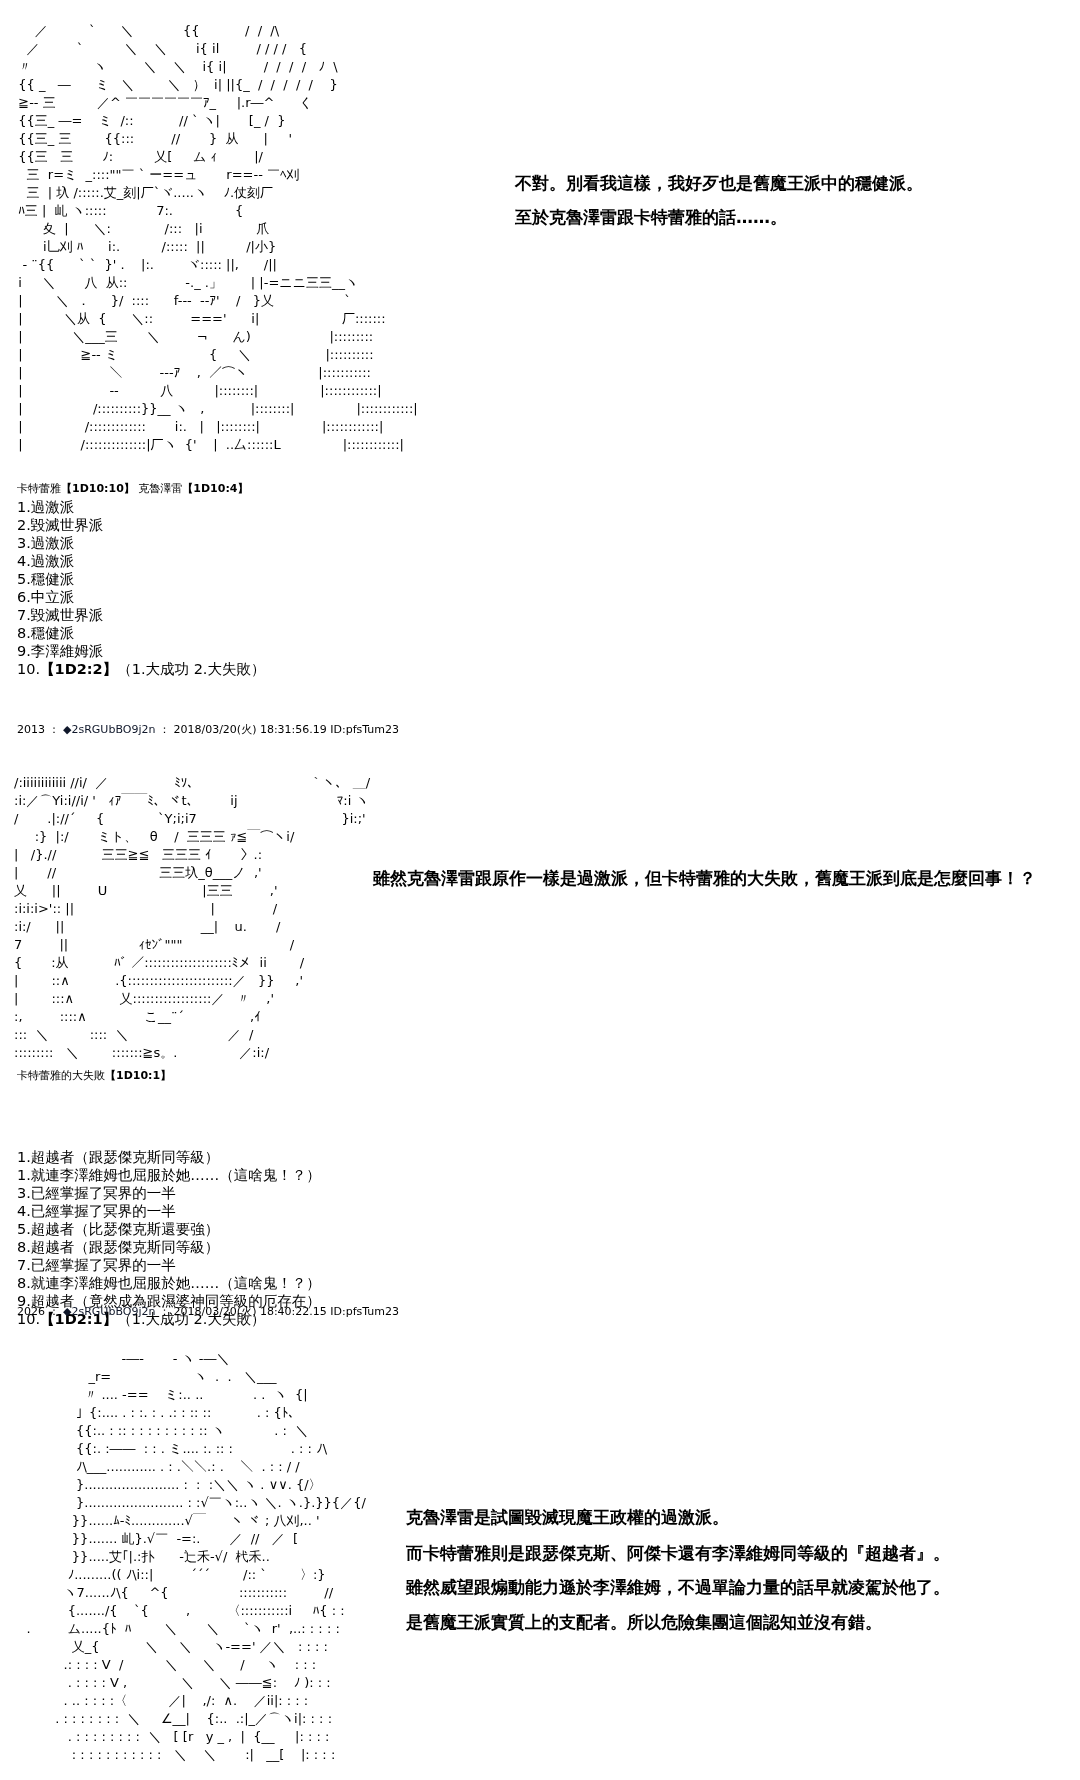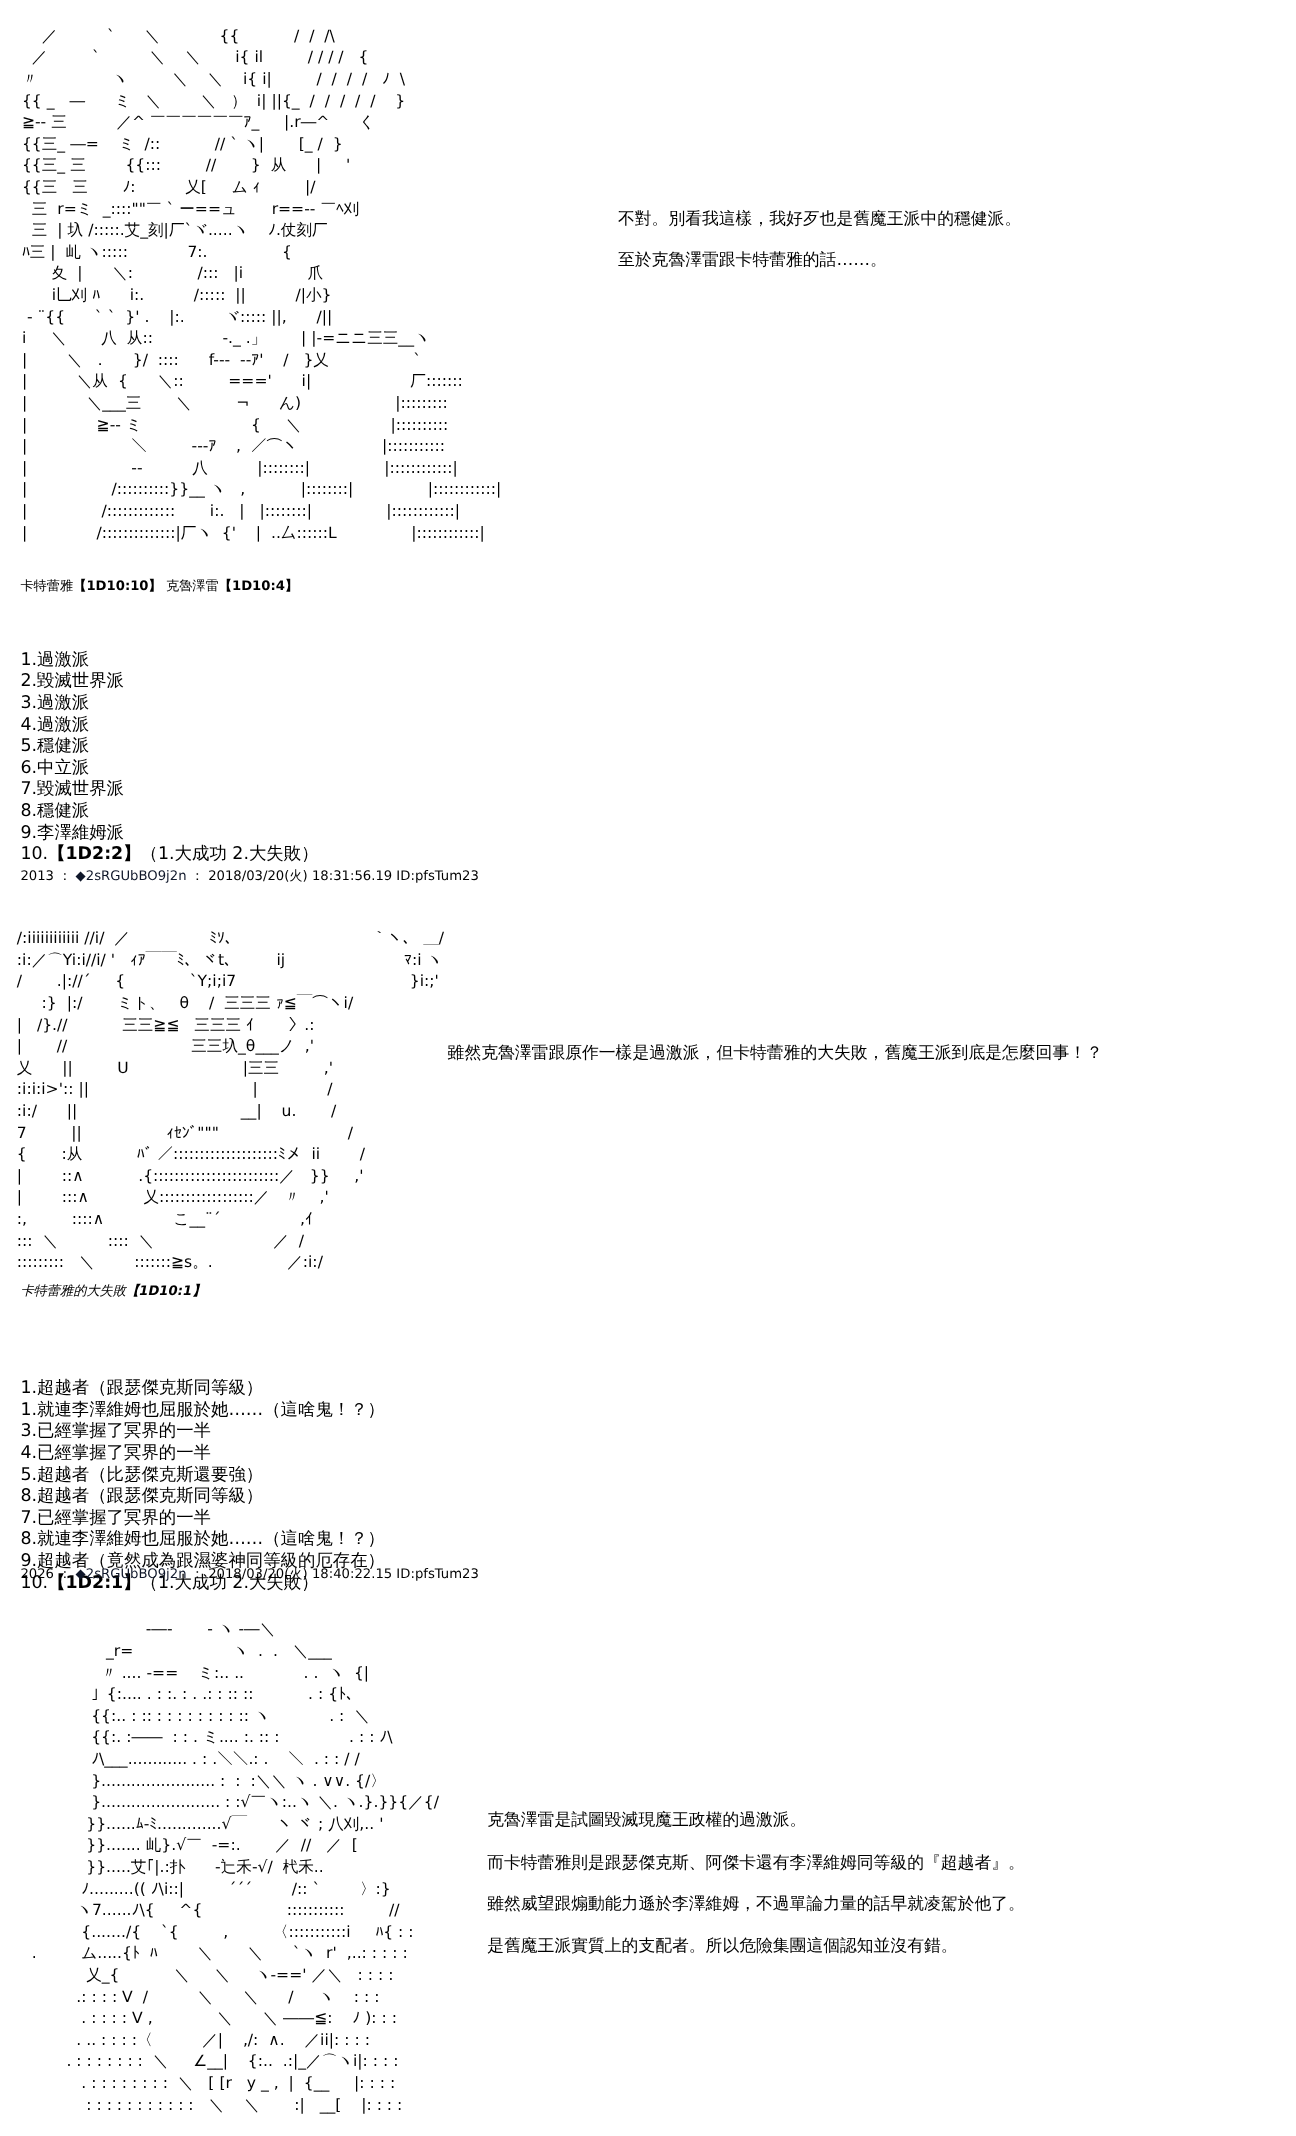--- a/index.html
+++ b/index.html
@@ -1,18 +1,18 @@
 <!DOCTYPE html>
 <html><head>
 <meta charset="utf-8">
 <style>
   html,body{margin:0;padding:0;background:#fff;}
   body{width:1080px;height:1780px;position:relative;overflow:hidden;font-family:"DejaVu Sans",sans-serif;color:#000;}
   .aa{position:absolute;margin:0;font-family:"DejaVu Sans",sans-serif;font-size:13px;line-height:18px;white-space:pre;color:#000;letter-spacing:0;}
-  .dlg{position:absolute;font-size:14px;line-height:18px;white-space:nowrap;}
+  .dlg{position:absolute;font-size:17px;line-height:18px;white-space:nowrap;font-weight:bold;}
   .list{position:absolute;left:17px;font-size:14.5px;line-height:18px;}
   .list div{white-space:nowrap;height:18px;}
   .red{color:#000000;}
   .bold{font-weight:bold;}
   .hdr{position:absolute;left:17px;font-size:11px;line-height:18px;white-space:nowrap;}
   .trip{color:#0f172a;}
 </style>
 </head>
 <body>
 
@@ -40,21 +40,21 @@
   |                 /::::::::::}}__ ヽ   ,   ゞ     |::::::::|               |::::::::::::|
   |               /:::::::::::::       i:.   |   |::::::::|               |::::::::::::|
   |              /::::::::::::::|厂ヽ  {'    |  ..厶::::::L               |::::::::::::|</pre>
 
 <div class="dlg" style="left:515px;top:174px;">不對。別看我這樣，我好歹也是舊魔王派中的穩健派。</div>
 <div class="dlg" style="left:515px;top:208px;">至於克魯澤雷跟卡特蕾雅的話……。</div>
 
 <div class="hdr" style="top:480px;">
   <span>卡特蕾雅</span><span class="bold">【1D10:10】</span><span> 克魯澤雷</span><span class="bold">【1D10:4】</span>
 </div>
-<div class="list" style="top:498px;margin-top:43px;">
+<div class="list" style="top:498px;">
   <div>1.過激派</div>
   <div>2.毀滅世界派</div>
   <div>3.過激派</div>
   <div class="red">4.過激派</div>
   <div>5.穩健派</div>
   <div>6.中立派</div>
   <div>7.毀滅世界派</div>
   <div>8.穩健派</div>
   <div>9.李澤維姆派</div>
   <div><span class="red">10.</span><span class="bold">【1D2:2】</span><span>（1.大成功  </span><span class="red">2.大失敗</span><span>）</span></div>
@@ -76,21 +76,21 @@
 7         ||                 ｨｾﾝﾞ"""                          /
 {       :从           ﾊﾞ ／::::::::::::::::::::ﾐメ  ii        /
 |        ::∧           .{::::::::::::::::::::::::／   }}     ,'
 |        :::∧           乂::::::::::::::::::／   〃    ,'
 :,         ::::∧              こ__¨´                ,ｲ
 :::  ＼          ::::  ＼                        ／  /
 :::::::::   ＼        :::::::≧s。.               ／:i:/</pre>
 
 <div class="dlg" style="left:373px;top:869px;">雖然克魯澤雷跟原作一樣是過激派，但卡特蕾雅的大失敗，舊魔王派到底是怎麼回事！？</div>
 
-<div class="hdr" style="top:1067px;font-style:italic;">
+<div class="hdr" style="top:1067px;">
   <span>卡特蕾雅的大失敗</span><span class="bold">【1D10:1】</span>
 </div>
 <div class="list" style="top:1148px;">
   <div class="red">1.超越者（跟瑟傑克斯同等級）</div>
   <div>1.就連李澤維姆也屈服於她……（這啥鬼！？）</div>
   <div>3.已經掌握了冥界的一半</div>
   <div>4.已經掌握了冥界的一半</div>
   <div>5.超越者（比瑟傑克斯還要強）</div>
   <div>8.超越者（跟瑟傑克斯同等級）</div>
   <div>7.已經掌握了冥界的一半</div>

